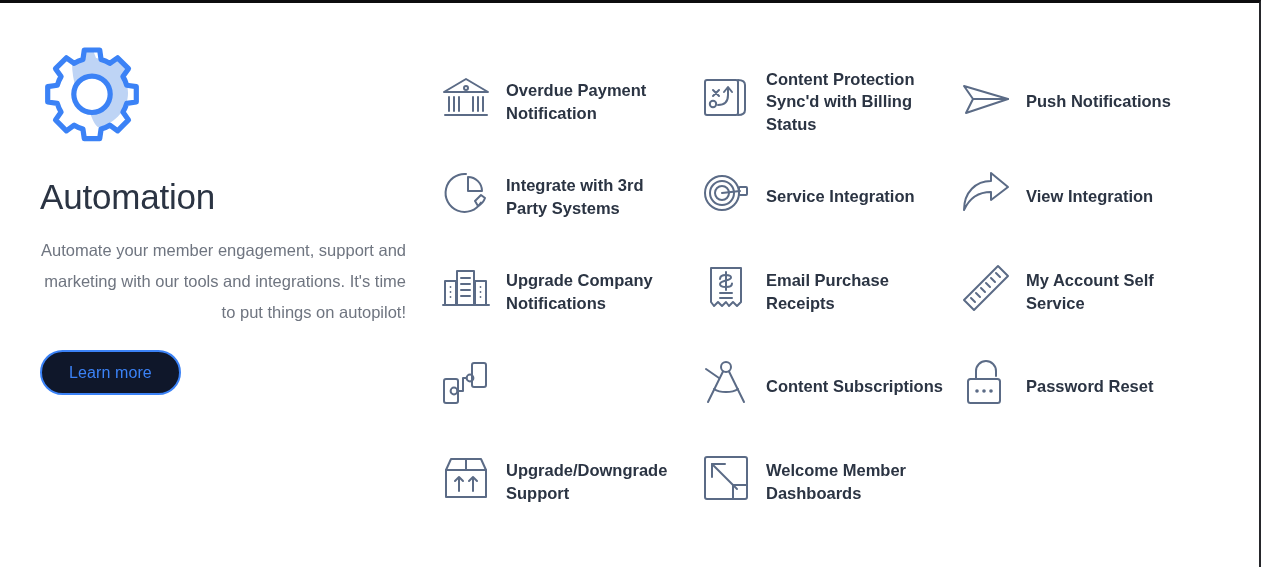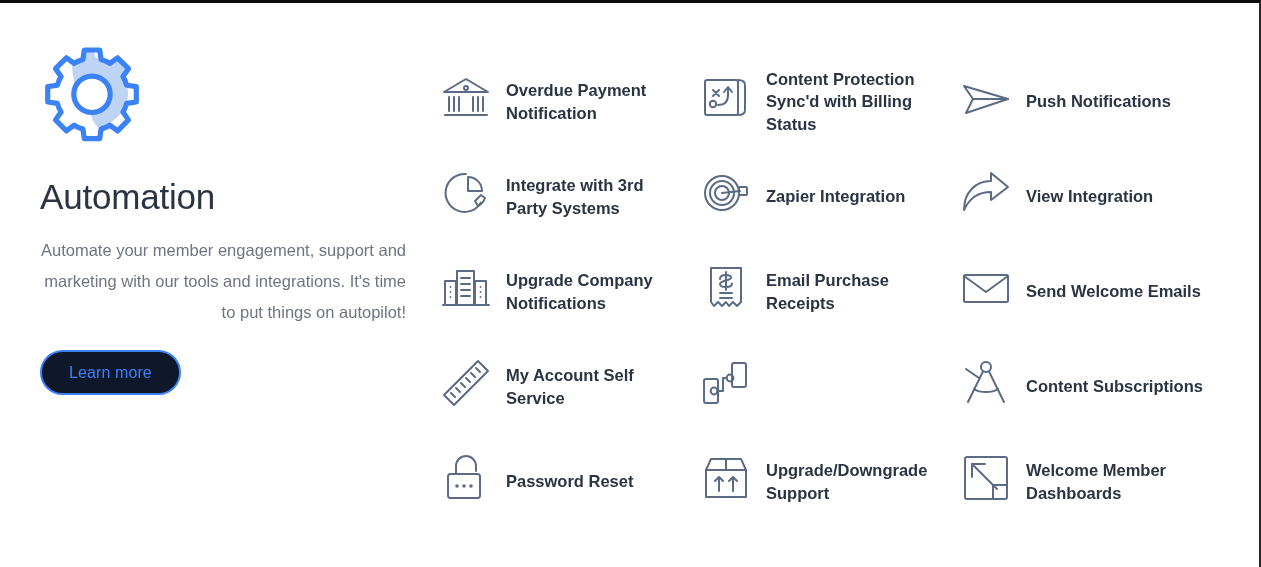--- a/index.html
+++ b/index.html
@@ -193,21 +193,21 @@
         <svg viewBox="0 0 52 52" width="52" height="52">
           <g fill="none" stroke="#5b6b86" stroke-width="2" stroke-linecap="round" stroke-linejoin="round">
             <circle cx="22" cy="26" r="17"></circle>
             <circle cx="22" cy="26" r="12"></circle>
             <circle cx="22" cy="26" r="7"></circle>
             <path d="M22,26 L40,24"></path>
             <rect x="39" y="20" width="8" height="8" rx="1"></rect>
           </g>
         </svg>
       </span>
-      <div class="lbl">Zapier Integration</div>
+      <div class="lbl">Service Integration</div>
     </div>
 
     <div class="feature">
       <span class="ic">
         <svg viewBox="0 0 52 52" width="52" height="52">
           <g fill="none" stroke="#5b6b86" stroke-width="2" stroke-linecap="round" stroke-linejoin="round">
             <path d="M4,43 C4,25 16,14 31,14 L31,6 L48,20 L31,33 L31,25 C18,25 9,32 4,43 Z"></path>
           </g>
         </svg>
       </span>
@@ -244,31 +244,20 @@
             <path d="M11,6 L41,6 L41,40 L37,44 L33,40 L29,44 L26,40 L22,44 L18,40 L14,44 L11,40 Z"></path>
             <path d="M20,17 C20,14 23,13 26,13 C29,13 31,14 31,15.5 C31,19 20,18 20,22 C20,24 23,25 26,25 C29,25 32,24 32,21.5"></path>
             <path d="M26,10 L26,28"></path>
             <path d="M20,31 L32,31 M20,36 L32,36"></path>
           </g>
         </svg>
       </span>
       <div class="lbl">Email Purchase Receipts</div>
     </div>
 
-    <div class="feature">
-      <span class="ic">
-        <svg viewBox="0 0 52 52" width="52" height="52">
-          <g fill="none" stroke="#5b6b86" stroke-width="2" stroke-linecap="round" stroke-linejoin="round">
-            <rect x="4" y="13" width="44" height="27" rx="1.5"></rect>
-            <path d="M4,14 L26,30 L48,14"></path>
-          </g>
-        </svg>
-      </span>
-      <div class="lbl">Send Welcome Emails</div>
-    </div>
 
     <div class="feature">
       <span class="ic">
         <svg viewBox="0 0 52 52" width="52" height="52">
           <g fill="none" stroke="#5b6b86" stroke-width="2" stroke-linecap="round" stroke-linejoin="round">
             <path d="M38,4 L48,14 L14,48 L4,38 Z"></path>
             <path d="M36,11 L40,15 M31,16 L35,20 M26,21 L30,25 M21,26 L25,30 M16,31 L20,35 M11,36 L15,40"></path>
           </g>
         </svg>
       </span>

